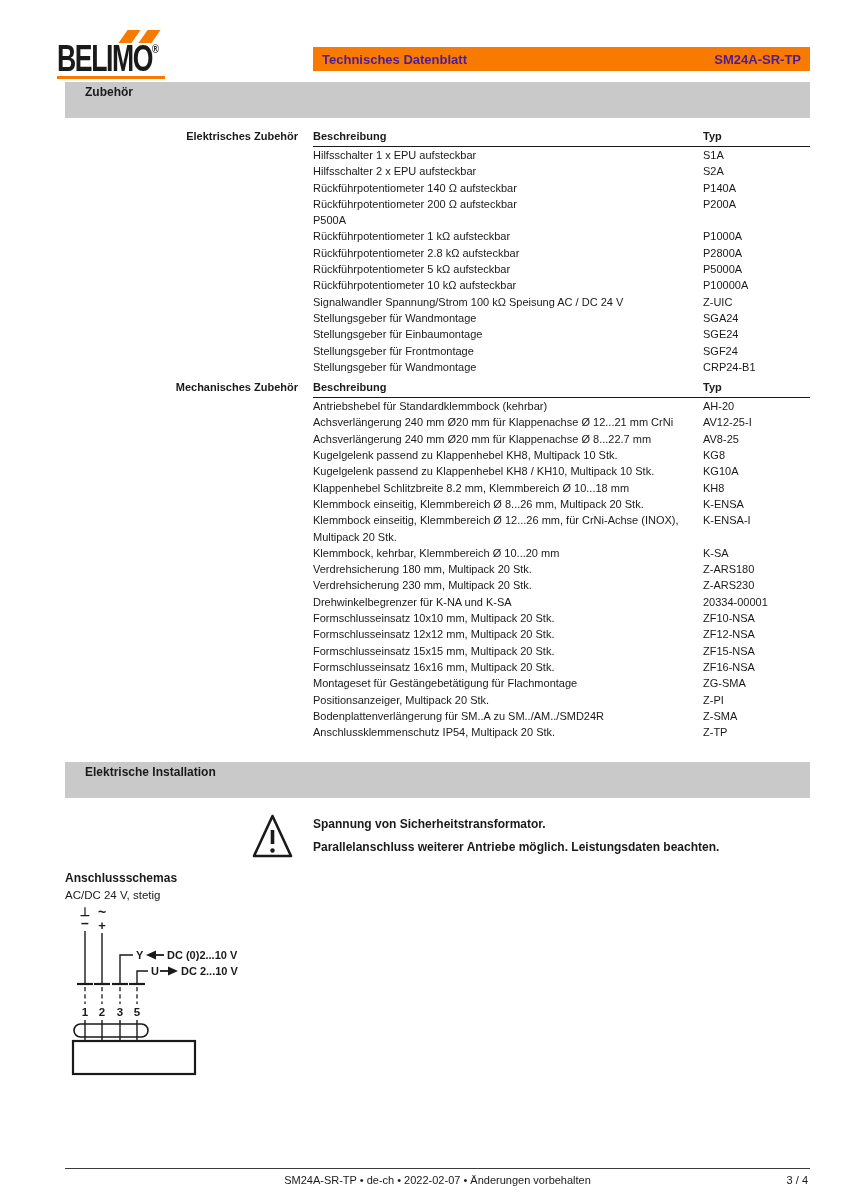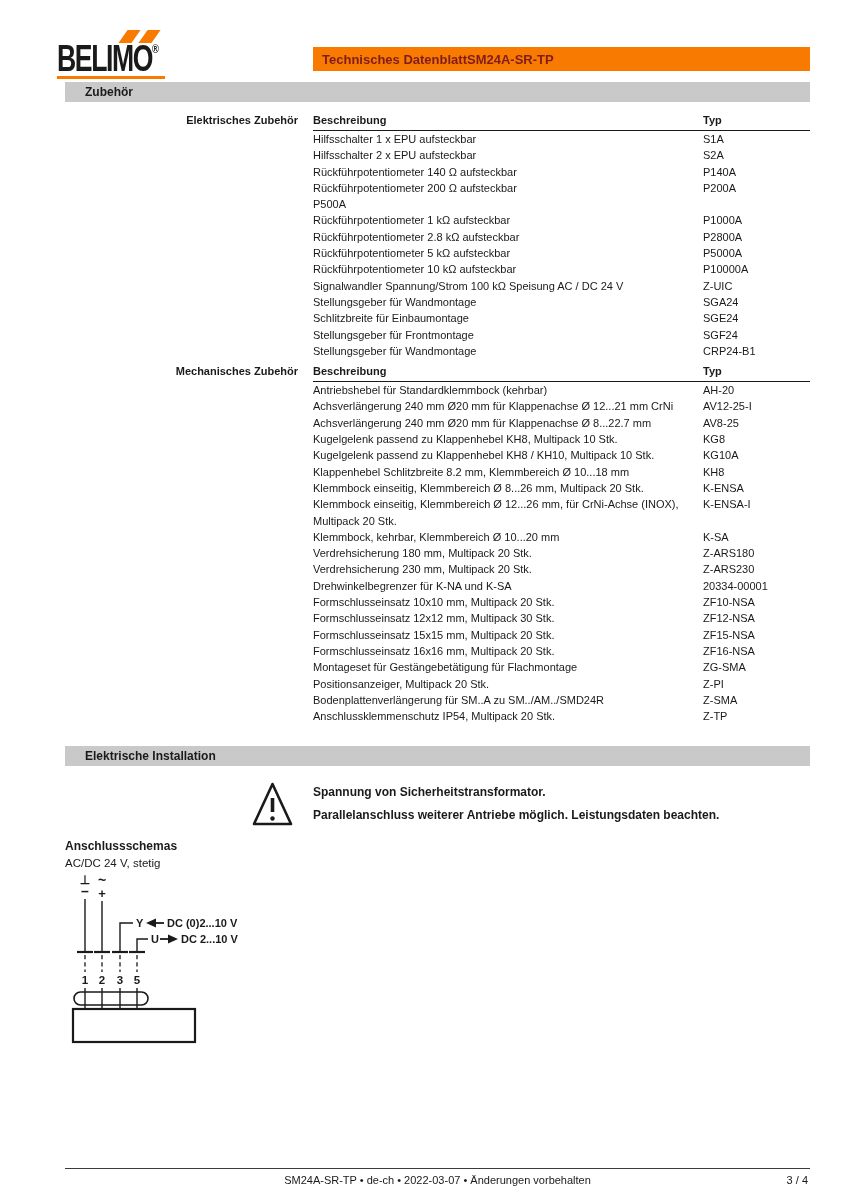--- a/index.html
+++ b/index.html
@@ -12,26 +12,26 @@
   .logo { position:absolute; left:57px; top:30px; width:115px; height:49px; }
   .logo-stripe { position:absolute; width:13px; height:13px; background:var(--orange); transform:skewX(-35deg); }
   .stripe-1 { left:66px; top:0; } .stripe-2 { left:86px; top:0; }
   .logo-text { position:absolute; left:0; top:10px; font-size:37px; font-weight:bold; letter-spacing:-2px;
                line-height:1; transform:scaleX(0.72); transform-origin:left top; white-space:nowrap; }
   .logo-reg { font-size:13px; letter-spacing:0; vertical-align:18px; }
   .logo-underline { position:absolute; left:0; bottom:0; width:108px; height:3px; background:var(--orange); }
 
   
   .title-bar { position:absolute; left:313px; top:47px; width:497px; height:24px; background:var(--orange);
-               color:#7f1d1d; font-size:13px; font-weight:bold; display:flex; 
+               color:#4c1d95; font-size:13px; font-weight:bold; display:flex; justify-content:space-between;
                align-items:center; padding:0 9px; }
 
   
   .content { position:absolute; left:65px; top:82px; width:745px; }
-  .section-bar { height:20px; background:var(--gray); font-size:12px; font-weight:bold; line-height:20px; padding-left:20px; }
+  .section-bar { height:36px; background:var(--gray); font-size:12px; font-weight:bold; line-height:20px; padding-left:20px; }
 
   .acc-table { margin-top:12px; font-size:11px; }
   .acc-table + .acc-table { margin-top:6px; }
   .grid-row { display:grid; grid-template-columns:248px 390px 107px; }
   .col-label { padding-right:15px; text-align:right; font-weight:bold; }
   .head-row .col-desc, .head-row .col-type { font-weight:bold; border-bottom:1.6px solid #1a1a1a; padding-bottom:4px; }
   .acc-row { line-height:16.3px; }
   .acc-row .col-type { align-self:start; }
 
   .install-section { margin-top:22px; }
@@ -130,21 +130,21 @@
             <div class="col-desc">Signalwandler Spannung/Strom 100 kΩ Speisung AC / DC 24 V</div>
             <div class="col-type">Z-UIC</div>
           </div>
           <div class="grid-row acc-row">
             <div></div>
             <div class="col-desc">Stellungsgeber für Wandmontage</div>
             <div class="col-type">SGA24</div>
           </div>
           <div class="grid-row acc-row">
             <div></div>
-            <div class="col-desc">Schlitzbreite für Einbaumontage</div>
+            <div class="col-desc">Stellungsgeber für Einbaumontage</div>
             <div class="col-type">SGE24</div>
           </div>
           <div class="grid-row acc-row">
             <div></div>
             <div class="col-desc">Stellungsgeber für Frontmontage</div>
             <div class="col-type">SGF24</div>
           </div>
           <div class="grid-row acc-row">
             <div></div>
             <div class="col-desc">Stellungsgeber für Wandmontage</div>
@@ -220,21 +220,21 @@
             <div class="col-desc">Drehwinkelbegrenzer für K-NA und K-SA</div>
             <div class="col-type">20334-00001</div>
           </div>
           <div class="grid-row acc-row">
             <div></div>
             <div class="col-desc">Formschlusseinsatz 10x10 mm, Multipack 20 Stk.</div>
             <div class="col-type">ZF10-NSA</div>
           </div>
           <div class="grid-row acc-row">
             <div></div>
-            <div class="col-desc">Formschlusseinsatz 12x12 mm, Multipack 30 Stk.</div>
+            <div class="col-desc">Formschlusseinsatz 12x12 mm, Multipack 20 Stk.</div>
             <div class="col-type">ZF12-NSA</div>
           </div>
           <div class="grid-row acc-row">
             <div></div>
             <div class="col-desc">Formschlusseinsatz 15x15 mm, Multipack 20 Stk.</div>
             <div class="col-type">ZF15-NSA</div>
           </div>
           <div class="grid-row acc-row">
             <div></div>
             <div class="col-desc">Formschlusseinsatz 16x16 mm, Multipack 20 Stk.</div>
@@ -330,18 +330,18 @@
 
           <rect x="8" y="138" width="122" height="33" fill="#fff" stroke="#1a1a1a" stroke-width="2.2"></rect>
         </svg>
       </div>
     </div>
 
   </div>
 
   <div class="footer-line"></div>
   <div class="footer-row">
-    <span class="footer-center">SM24A-SR-TP • de-ch • 2022-03-07 • Änderungen vorbehalten</span>
+    <span class="footer-center">SM24A-SR-TP • de-ch • 2022-02-07 • Änderungen vorbehalten</span>
     <a class="footer-left">www.belimo.com</a>
     <span class="footer-right">3 / 4</span>
   </div>
 
 </div>
 
 </body></html>

